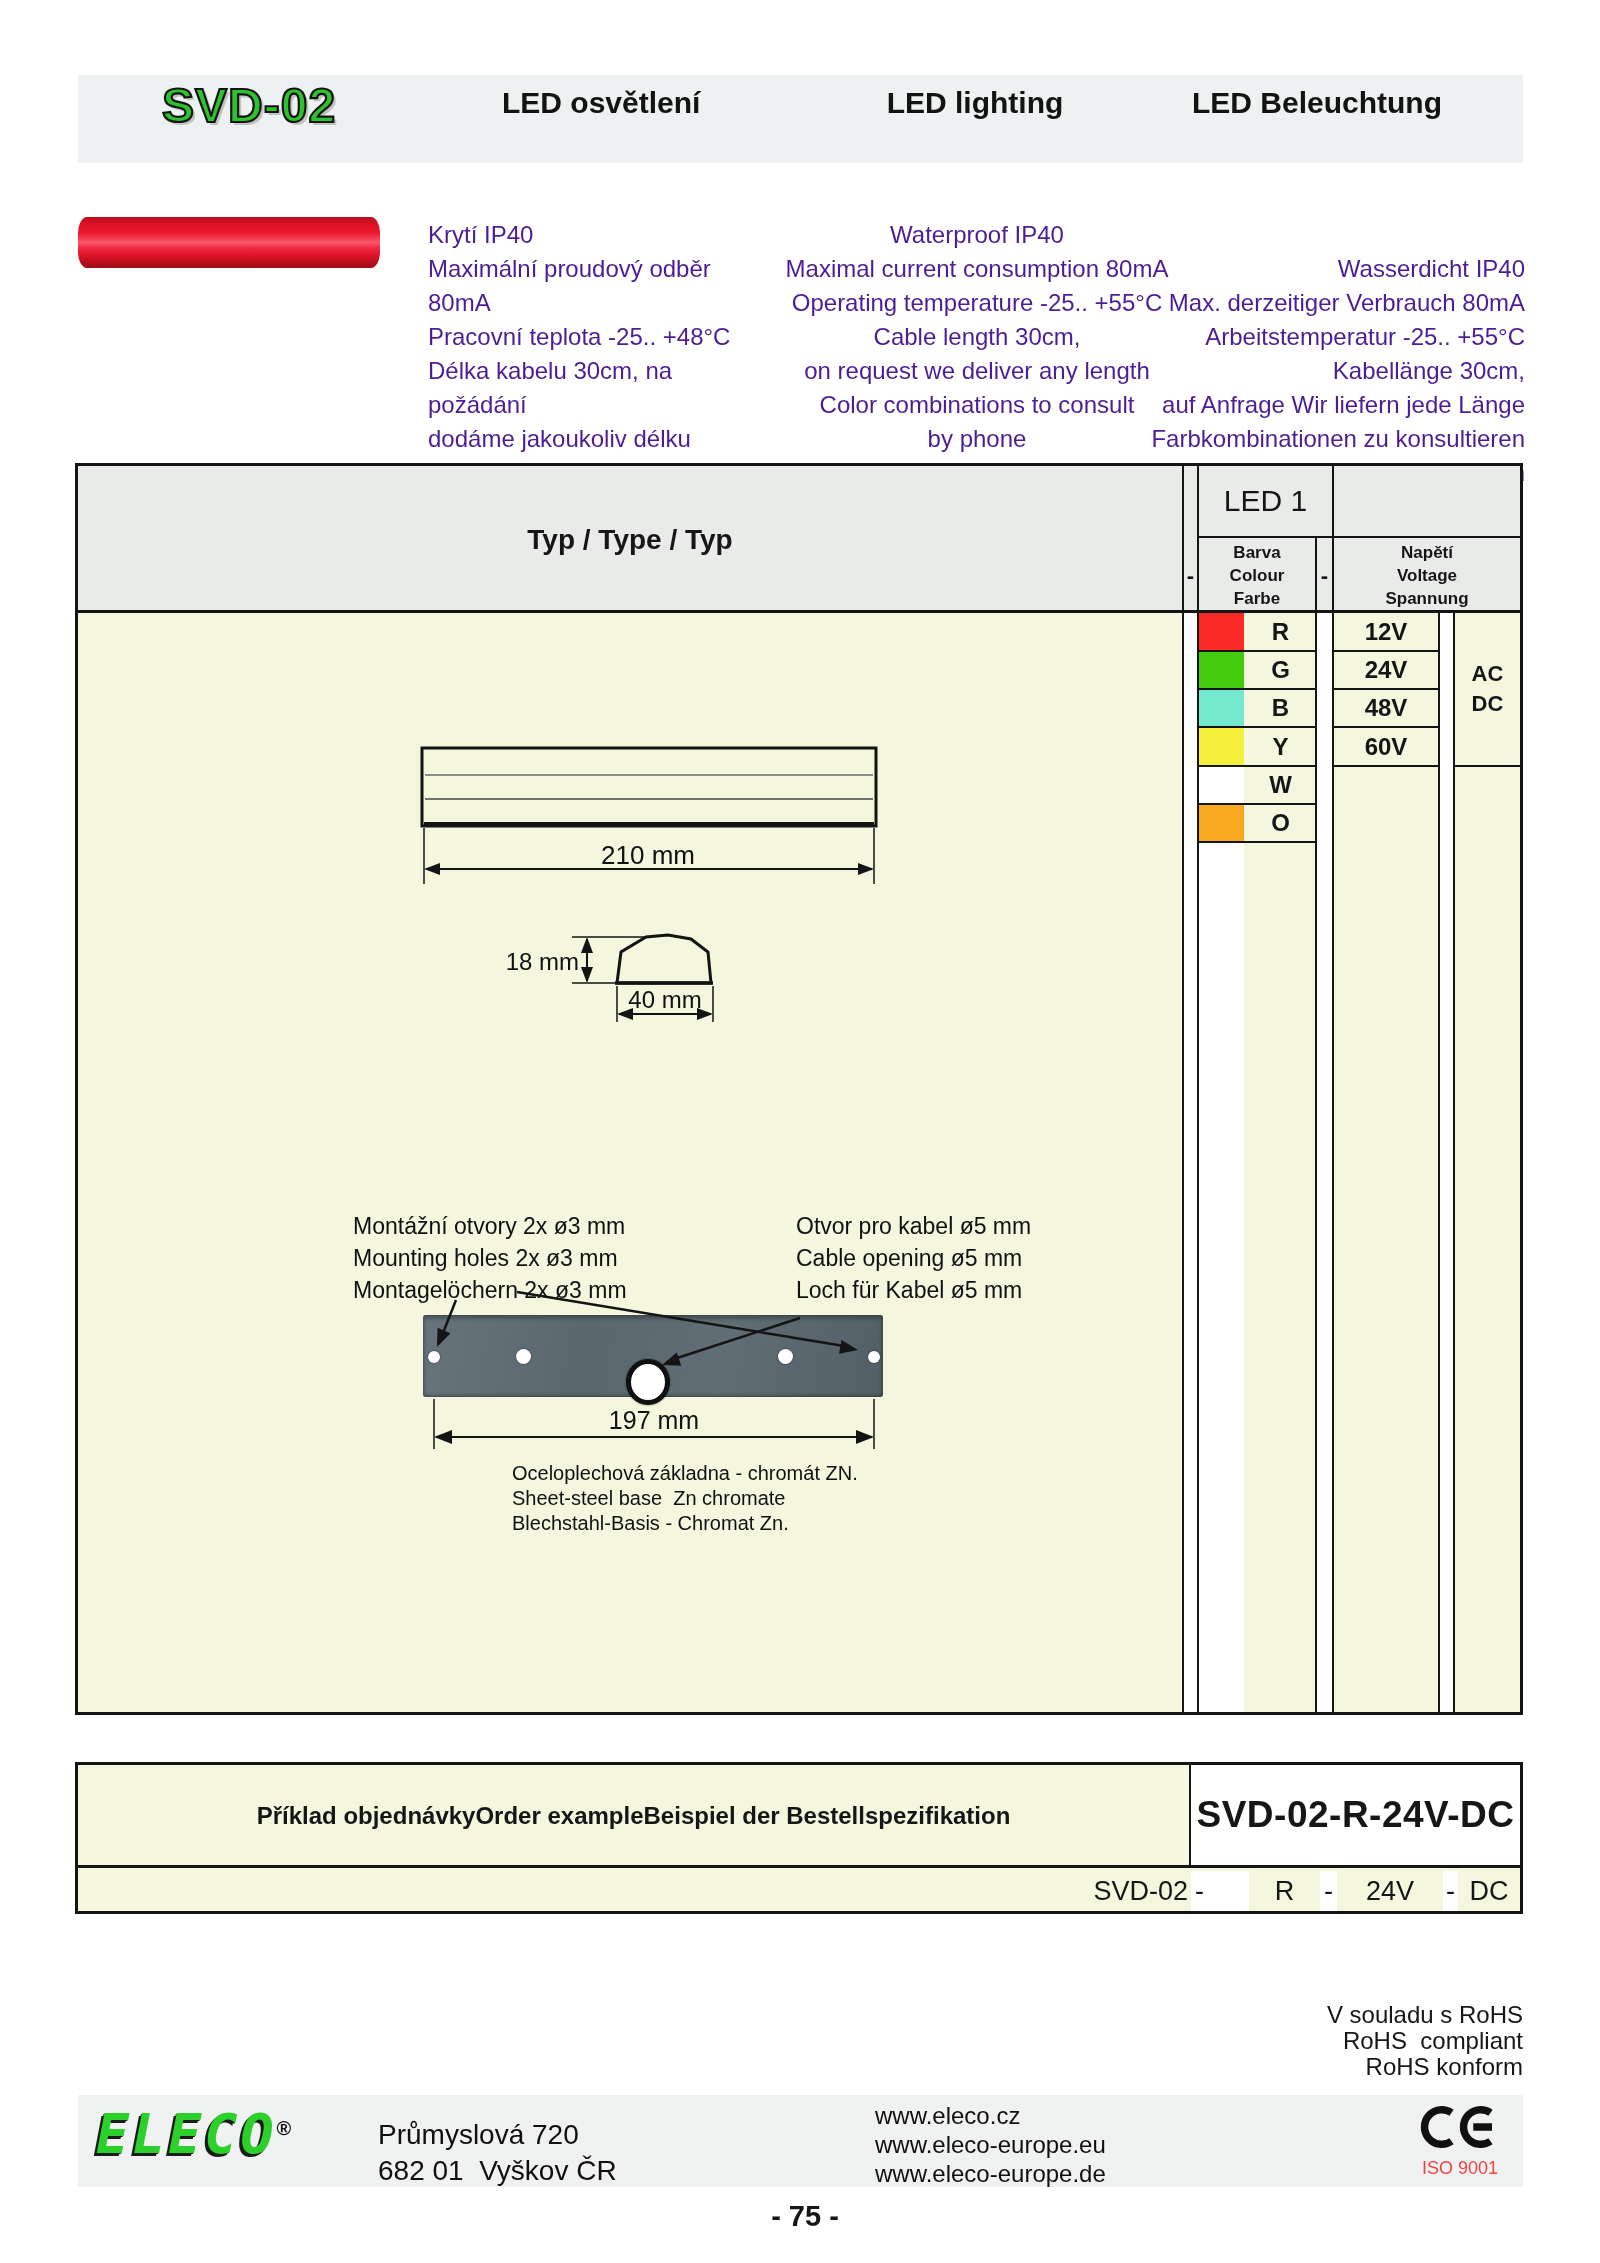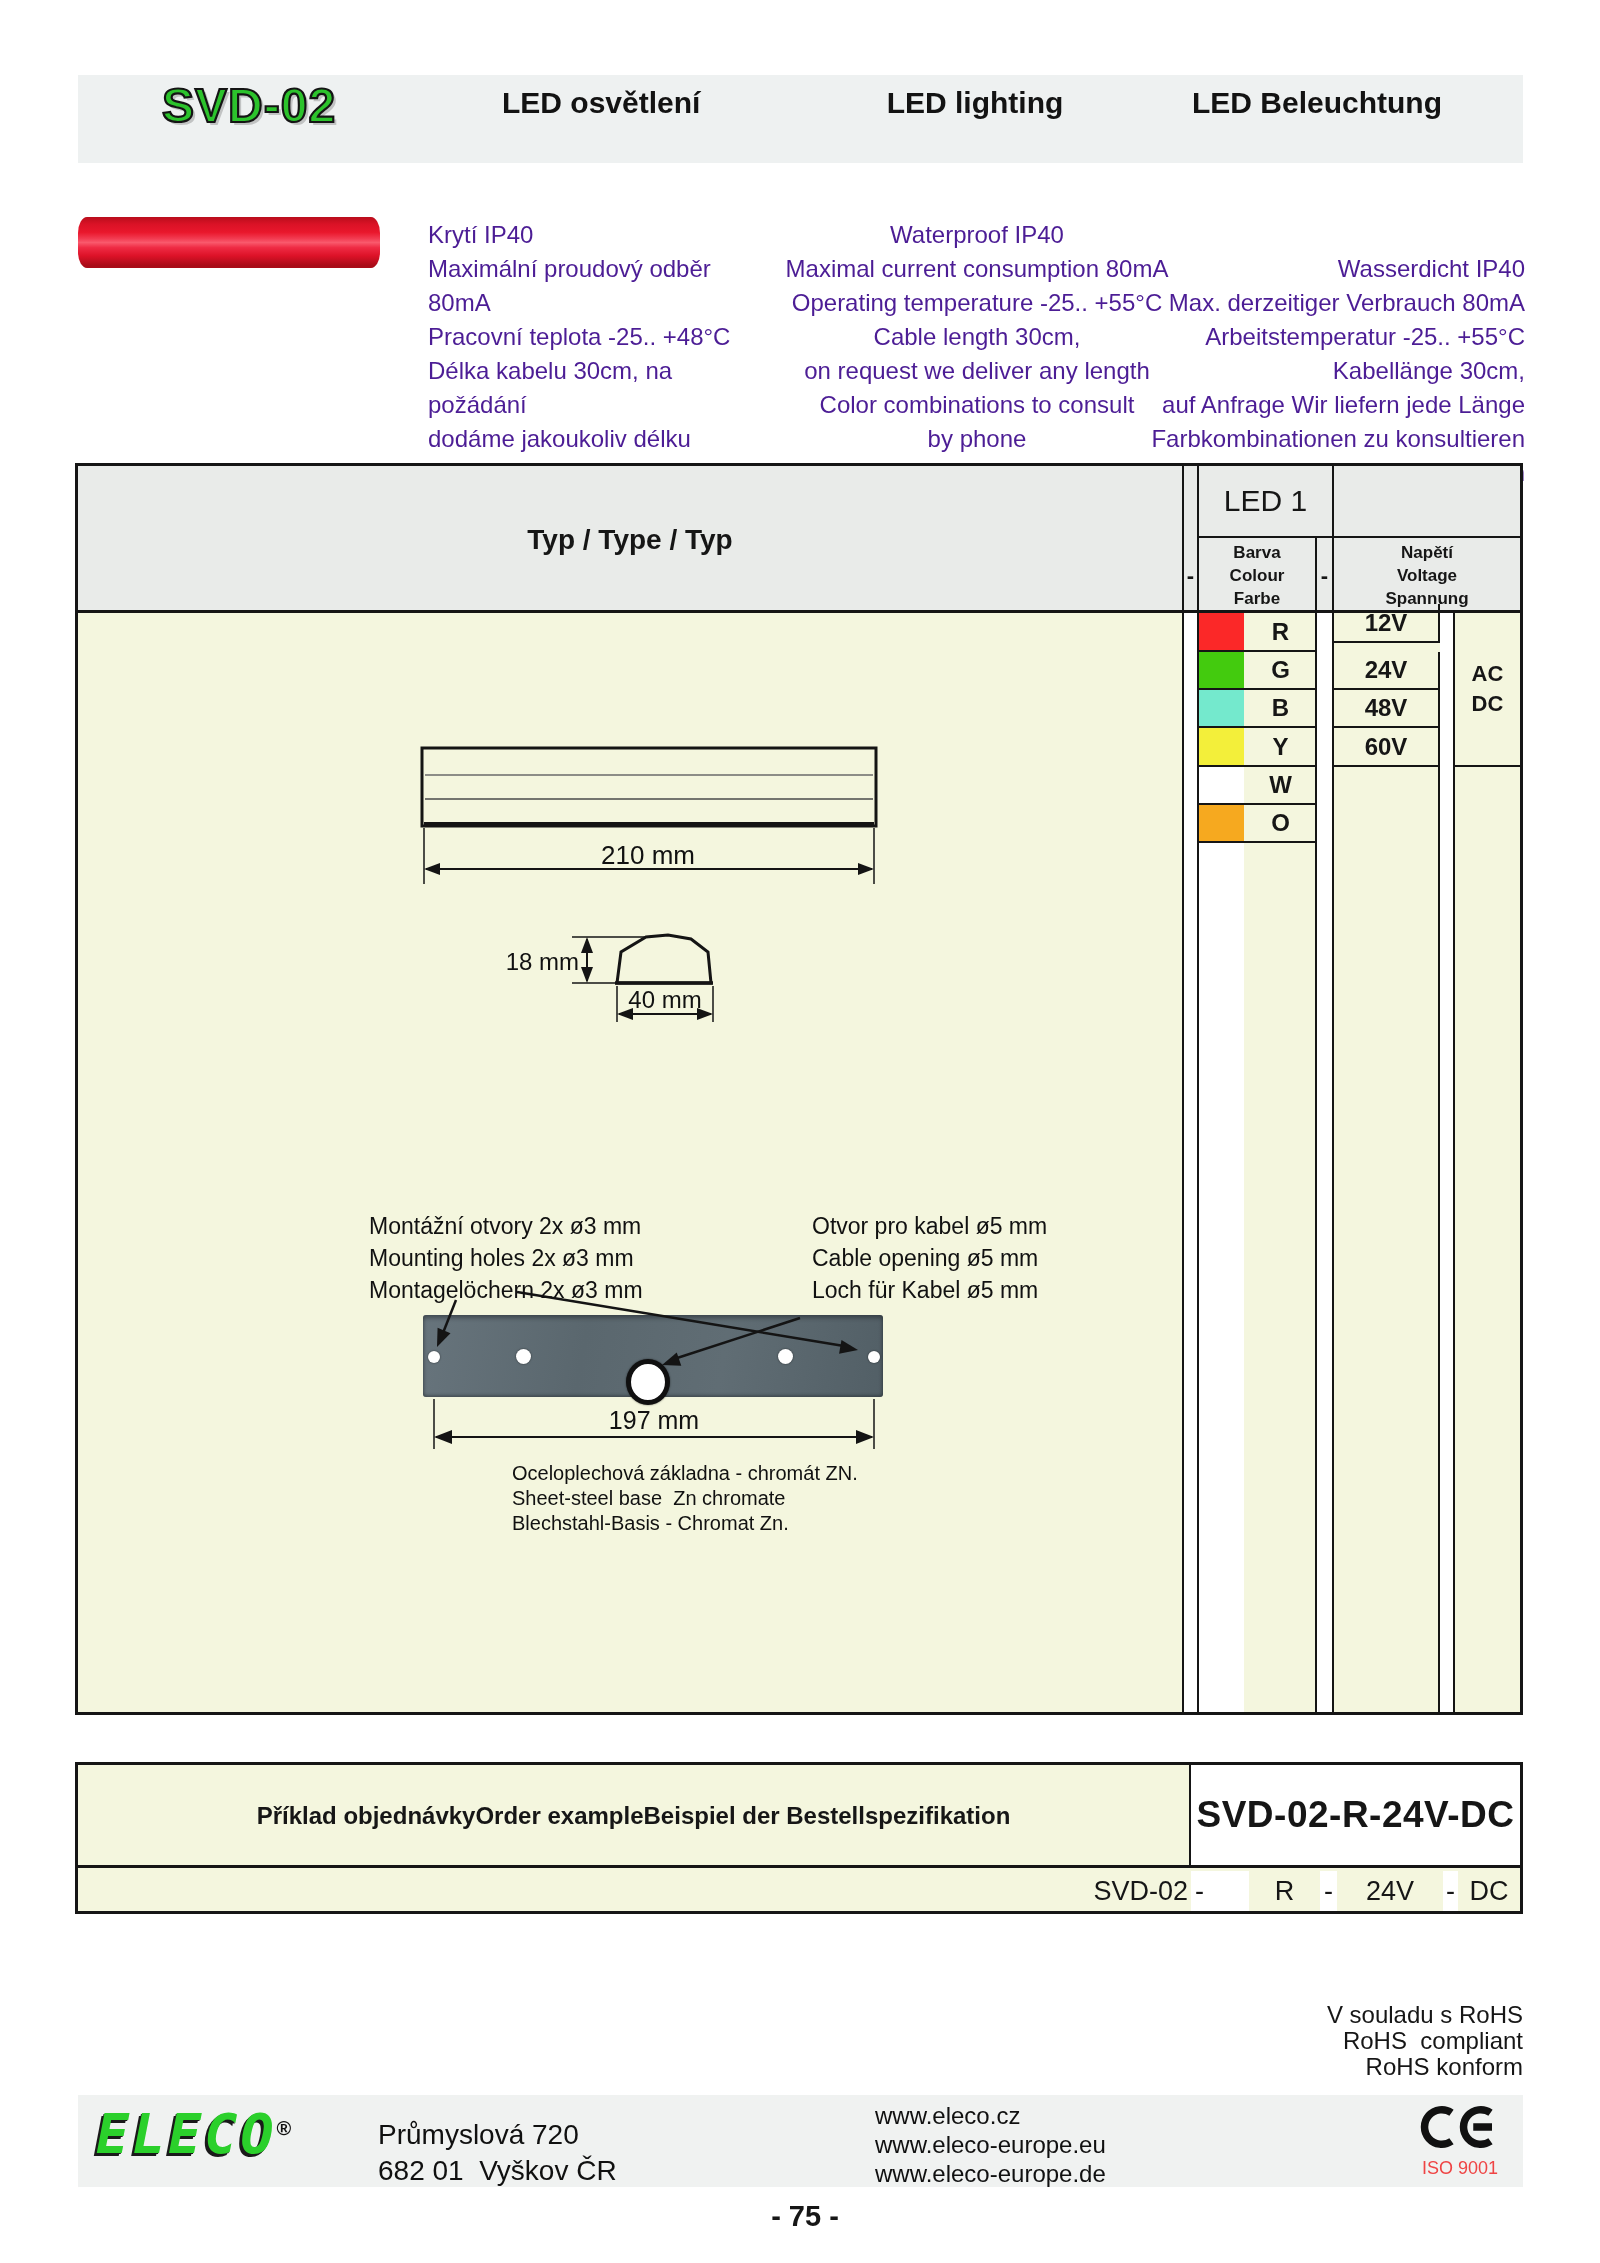--- a/index.html
+++ b/index.html
@@ -25,21 +25,21 @@
   .c{position:absolute;box-sizing:border-box;}
   .hdr-band{left:0;top:0;width:1442px;height:147px;background:#e9ebe9;border-bottom:3px solid #151515;}
   .bline{border-bottom:2px solid #151515;}
   .rline{border-right:2px solid #151515;}
   .whitecell{background:#ffffff;}
   .colhead{font-size:17px;font-weight:bold;line-height:23px;text-align:center;padding-top:3px;}
   .swletter{font-size:24px;font-weight:bold;}
   .voltv{font-size:24px;font-weight:bold;}
   
   .dimlbl{font-size:25px;color:#111;text-align:center;}
-  .annot{font-size:23px;line-height:32px;color:#111;margin-left:16px;}
+  .annot{font-size:23px;line-height:32px;color:#111;}
   .caption{font-size:20px;line-height:25px;color:#111;}
   
   .ordtbl{left:75px;top:1762px;width:1448px;height:152px;border:3px solid #151515;background:#f4f6de;}
   .ordlbl{font-size:24px;font-weight:bold;line-height:35px;text-align:center;}
   .ordcode{font-size:37px;font-weight:bold;letter-spacing:.5px;}
   .ordrow{left:0;top:106px;width:1442px;height:40px;display:flex;font-size:27px;align-items:center;}
   .seg{height:100%;display:flex;align-items:center;box-sizing:border-box;}
   
   .rohs{left:1123px;top:2002px;width:400px;text-align:right;font-size:24px;line-height:26px;}
   .fband{left:78px;top:2095px;width:1445px;height:92px;background:#f0f2f1;}
@@ -145,21 +145,21 @@
     <div class="c rline bline" style="left:1121px;top:339px;width:118px;height:38px;">
       <div class="c" style="left: 0px; top: 0px; width: 45px; height: 100%; background: rgb(246, 169, 31);"></div>
       <div class="c ctr swletter" style="left:45px;top:0;width:73px;height:100%;">O</div>
     </div>
     <div class="c rline" style="left:1121px;top:377px;width:118px;height:869px;">
       <div class="c whitecell" style="left:0;top:0;width:45px;height:100%;"></div>
     </div>
 
     <div class="c rline whitecell" style="left:1239px;top:147px;width:17px;height:1099px;"></div>
 
-    <div class="c ctr rline bline voltv" style="left:1256px;top:138px;width:106px;height:39px;">12V</div>
+    <div class="c ctr rline bline voltv" style="left:1256px;top:147px;width:106px;height:39px;">12V</div>
     <div class="c ctr rline bline voltv" style="left:1256px;top:186px;width:106px;height:38px;">24V</div>
     <div class="c ctr rline bline voltv" style="left:1256px;top:224px;width:106px;height:38px;">48V</div>
     <div class="c ctr rline bline voltv" style="left:1256px;top:262px;width:106px;height:39px;">60V</div>
     <div class="c rline" style="left:1256px;top:301px;width:106px;height:945px;"></div>
 
     <div class="c rline whitecell" style="left:1362px;top:147px;width:15px;height:1099px;"></div>
 
     <div class="c ctr bline" style="left:1377px;top:147px;width:65px;height:154px;flex-direction:column;font-size:22px;font-weight:bold;line-height:30px;">
       <div>AC</div>
       <div>DC</div>

